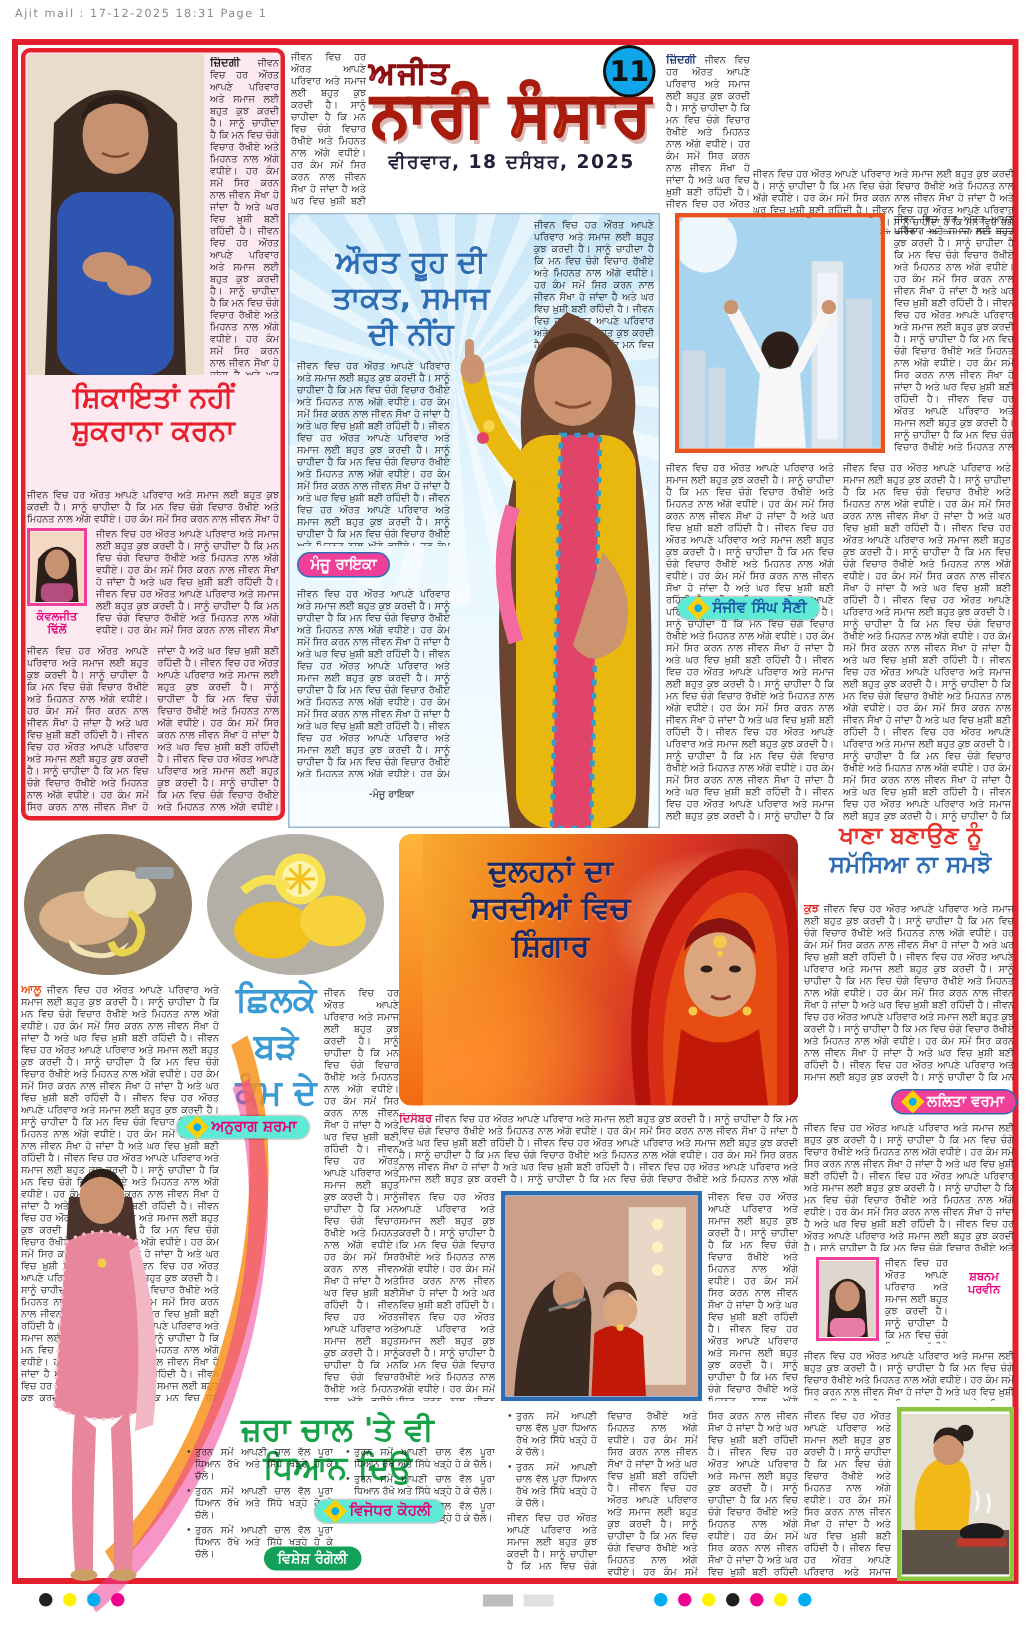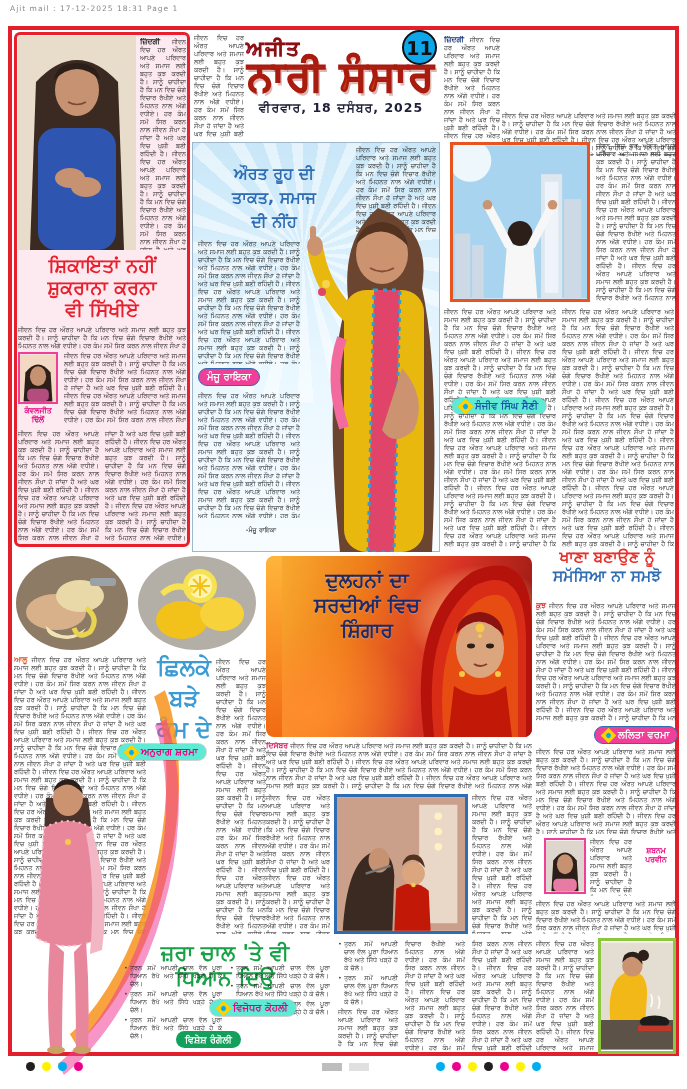--- a/index.html
+++ b/index.html
@@ -13,21 +13,21 @@
   .cols2{column-count:2;column-gap:6px}
   .cols3{column-count:3;column-gap:7px}
   .lw{font-weight:bold;font-size:7.6px;color:#222}
   .lw-blue{color:#1b3a7a}.lw-orange{color:#e8541f}.lw-magenta{color:#d4145a}.lw-red{color:#e0261f}
   .bullet{position:relative;padding-left:6px;margin-bottom:2px}
   .bullet::before{content:"•";position:absolute;left:0;top:0;color:#444}
 
   
   .hl{position:absolute;font-weight:bold;text-align:center}
   .h-grat{color:#e8202e;font-size:19px;line-height:22px}
-  .h-woman{color:#2e6db4;font-size:16px;line-height:24px}
+  .h-woman{color:#2e6db4;font-size:20px;line-height:24px}
   .h-success{color:#d4145a;font-size:25px;line-height:30px}
   .h-peels{color:#3a9bd5;font-size:23px;line-height:31px}
   .h-bridal{color:#1b2a6b;font-size:20px;line-height:25px;text-shadow:0 1px 0 rgba(255,255,255,.25)}
   .h-cook{font-size:15.5px;line-height:19px}
   .c-red{color:#e8312a}.c-blue{color:#2e6db4}
   .h-gait{color:#18a248;font-size:21px;line-height:25px}
 
   
   .brand{position:absolute;left:246px;top:36px;font-size:20px;font-weight:bold;color:#ec4899;-webkit-text-stroke:.6px #8a0f0f;letter-spacing:2px}
   .mtitle{position:absolute;left:228px;top:52px;width:226px;text-align:center;font-size:41px;font-weight:bold;color:#c2410c;-webkit-text-stroke:1.3px #a81b0e;text-shadow:2px 3px 0 rgba(140,20,10,.30);letter-spacing:1px}
@@ -101,21 +101,20 @@
       <ellipse cx="52" cy="142" rx="15" ry="10" fill="#c79272"></ellipse>
       <ellipse cx="68" cy="151" rx="15" ry="10" fill="#c79272"></ellipse>
     </svg>
   </div>
   <div class="bt" style="left:140px;top:38px;width:46px;height:212px">
     <span class="lw">ਜ਼ਿੰਦਗੀ</span> <span>ਜੀਵਨ ਵਿਚ ਹਰ ਔਰਤ ਆਪਣੇ ਪਰਿਵਾਰ ਅਤੇ ਸਮਾਜ ਲਈ ਬਹੁਤ ਕੁਝ ਕਰਦੀ ਹੈ। ਸਾਨੂੰ ਚਾਹੀਦਾ ਹੈ ਕਿ ਮਨ ਵਿਚ ਚੰਗੇ ਵਿਚਾਰ ਰੱਖੀਏ ਅਤੇ ਮਿਹਨਤ ਨਾਲ ਅੱਗੇ ਵਧੀਏ। ਹਰ ਕੰਮ ਸਮੇਂ ਸਿਰ ਕਰਨ ਨਾਲ ਜੀਵਨ ਸੌਖਾ ਹੋ ਜਾਂਦਾ ਹੈ ਅਤੇ ਘਰ ਵਿਚ ਖ਼ੁਸ਼ੀ ਬਣੀ ਰਹਿੰਦੀ ਹੈ। ਜੀਵਨ ਵਿਚ ਹਰ ਔਰਤ ਆਪਣੇ ਪਰਿਵਾਰ ਅਤੇ ਸਮਾਜ ਲਈ ਬਹੁਤ ਕੁਝ ਕਰਦੀ ਹੈ। ਸਾਨੂੰ ਚਾਹੀਦਾ ਹੈ ਕਿ ਮਨ ਵਿਚ ਚੰਗੇ ਵਿਚਾਰ ਰੱਖੀਏ ਅਤੇ ਮਿਹਨਤ ਨਾਲ ਅੱਗੇ ਵਧੀਏ। ਹਰ ਕੰਮ ਸਮੇਂ ਸਿਰ ਕਰਨ ਨਾਲ ਜੀਵਨ ਸੌਖਾ ਹੋ ਜਾਂਦਾ ਹੈ ਅਤੇ ਘਰ ਵਿਚ ਖ਼ੁਸ਼ੀ ਬਣੀ ਰਹਿੰਦੀ ਹੈ। ਜੀਵਨ ਵਿਚ ਹਰ ਔਰਤ ਆਪਣੇ ਪਰਿਵਾਰ ਅਤੇ ਸਮਾਜ ਲਈ ਬਹੁਤ ਕੁਝ ਕਰਦੀ ਹੈ। ਸਾਨੂੰ ਚਾਹੀਦਾ ਹੈ ਕਿ ਮਨ ਵਿਚ ਚੰਗੇ ਵਿਚਾਰ ਰੱਖੀਏ ਅਤੇ ਮਿਹਨਤ ਨਾਲ ਅੱਗੇ ਵਧੀਏ। ਹਰ ਕੰਮ ਸਮੇਂ ਸਿਰ ਕਰਨ ਨਾਲ ਜੀਵਨ ਸੌਖਾ ਹੋ ਜਾਂਦਾ ਹੈ ਅਤੇ ਘਰ ਵਿਚ ਖ਼ੁਸ਼ੀ ਬਣੀ ਰਹਿੰਦੀ ਹੈ। </span>
   </div>
   <div class="hl h-grat" style="left:18px;top:254px;width:168px">
     <div>ਸ਼ਿਕਾਇਤਾਂ ਨਹੀਂ</div>
     <div>ਸ਼ੁਕਰਾਨਾ ਕਰਨਾ</div>
-    <div>ਵੀ ਸਿੱਖੀਏ</div>
   </div>
   <div class="bt" style="left:18px;top:326px;width:168px;height:24px">ਜੀਵਨ ਵਿਚ ਹਰ ਔਰਤ ਆਪਣੇ ਪਰਿਵਾਰ ਅਤੇ ਸਮਾਜ ਲਈ ਬਹੁਤ ਕੁਝ ਕਰਦੀ ਹੈ। ਸਾਨੂੰ ਚਾਹੀਦਾ ਹੈ ਕਿ ਮਨ ਵਿਚ ਚੰਗੇ ਵਿਚਾਰ ਰੱਖੀਏ ਅਤੇ ਮਿਹਨਤ ਨਾਲ ਅੱਗੇ ਵਧੀਏ। ਹਰ ਕੰਮ ਸਮੇਂ ਸਿਰ ਕਰਨ ਨਾਲ ਜੀਵਨ ਸੌਖਾ ਹੋ ਜਾਂਦਾ ਹੈ ਅਤੇ ਘਰ ਵਿਚ ਖ਼ੁਸ਼ੀ ਬਣੀ ਰਹਿੰਦੀ ਹੈ। ਜੀਵਨ ਵਿਚ ਹਰ ਔਰਤ ਆਪਣੇ ਪਰਿਵਾਰ ਅਤੇ ਸਮਾਜ ਲਈ ਬਹੁਤ ਕੁਝ ਕਰਦੀ ਹੈ। ਸਾਨੂੰ ਚਾਹੀਦਾ ਹੈ ਕਿ ਮਨ ਵਿਚ ਚੰਗੇ ਵਿਚਾਰ ਰੱਖੀਏ ਅਤੇ ਮਿਹਨਤ ਨਾਲ ਅੱਗੇ ਵਧੀਏ। ਹਰ ਕੰਮ ਸਮੇਂ ਸਿਰ ਕਰਨ ਨਾਲ ਜੀਵਨ ਸੌਖਾ ਹੋ ਜਾਂਦਾ ਹੈ ਅਤੇ ਘਰ ਵਿਚ ਖ਼ੁਸ਼ੀ ਬਣੀ ਰਹਿੰਦੀ ਹੈ। </div>
   <div class="ph b-pink" style="left:18px;top:352px;width:40px;height:52px">
     <svg viewBox="0 0 40 52">
       <rect width="40" height="52" fill="#f3d9c4"></rect>
       <path d="M6,20 Q20,2 34,20 L36,52 L4,52 Z" fill="#2c1f19"></path>
       <ellipse cx="20" cy="24" rx="9" ry="11" fill="#c79272"></ellipse>
       <rect x="8" y="38" width="24" height="14" rx="5" fill="#b44d7e"></rect>
     </svg>
   </div>

